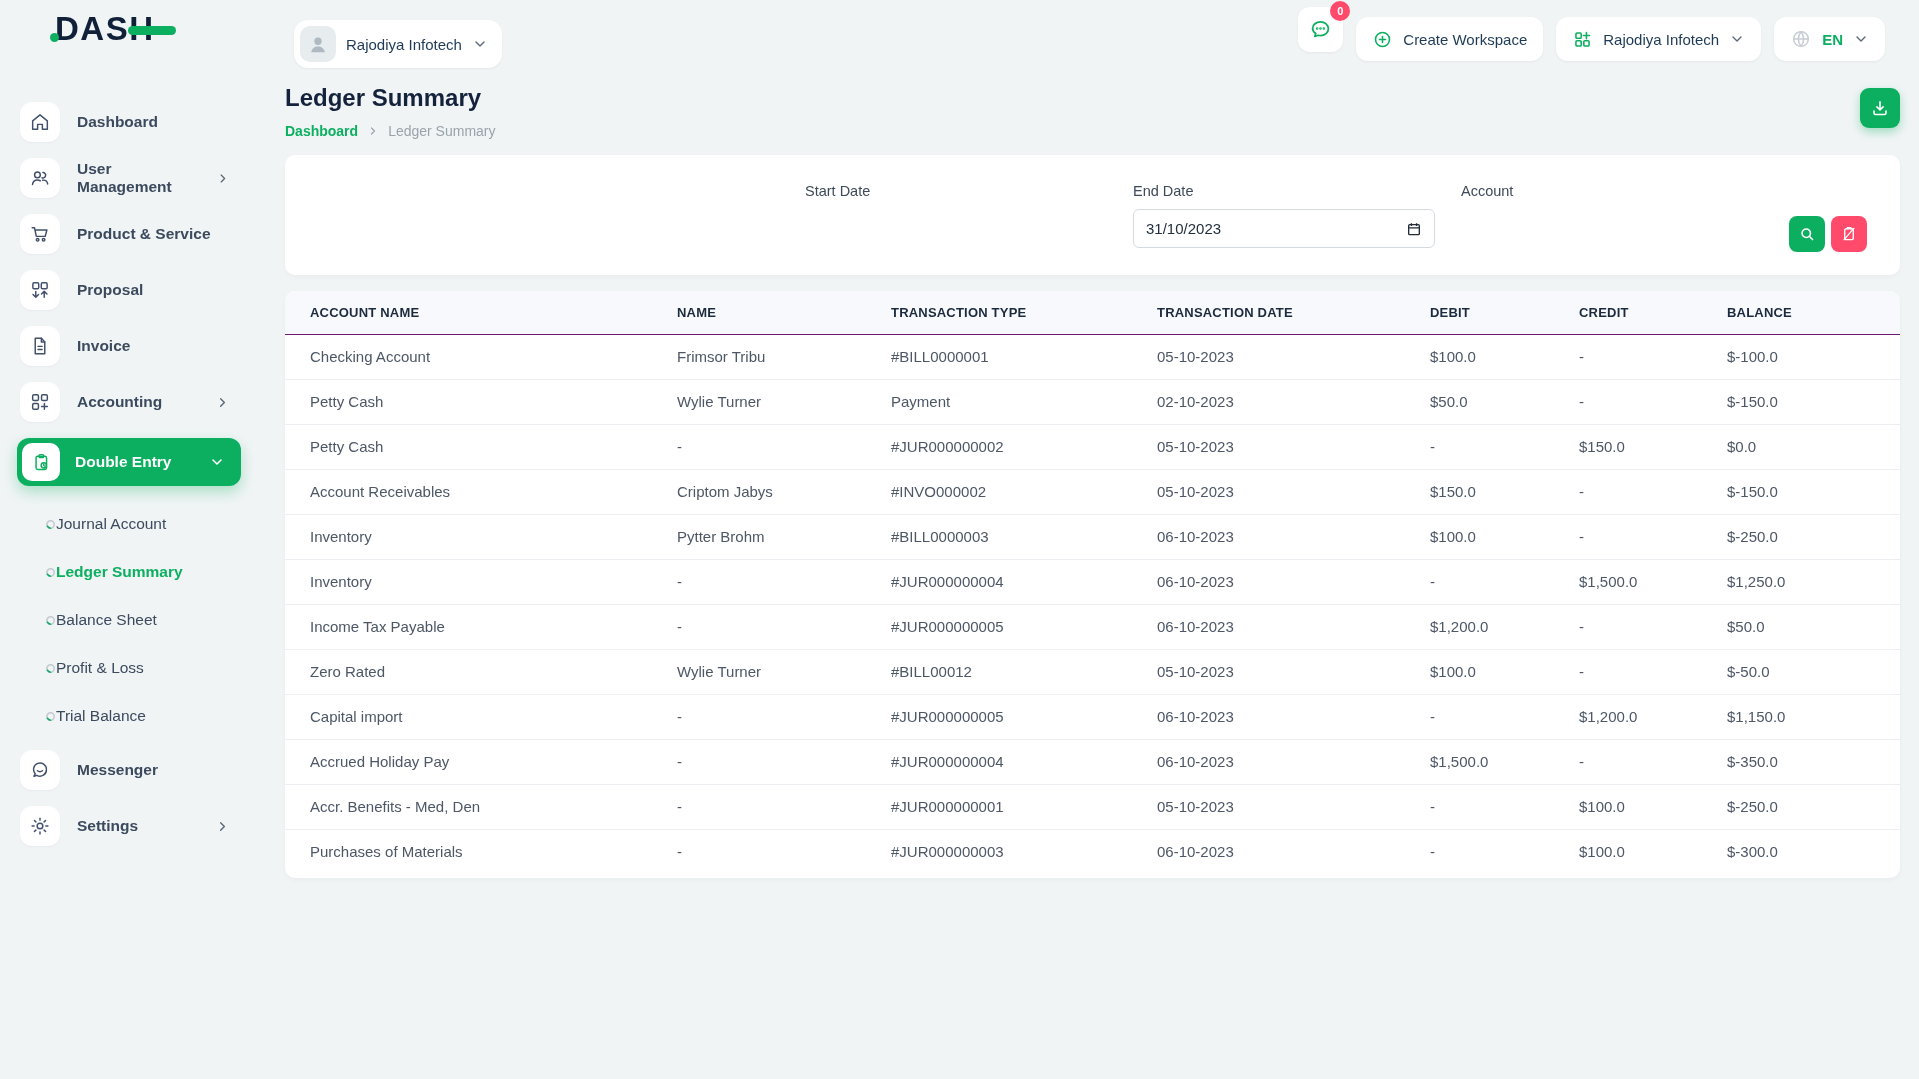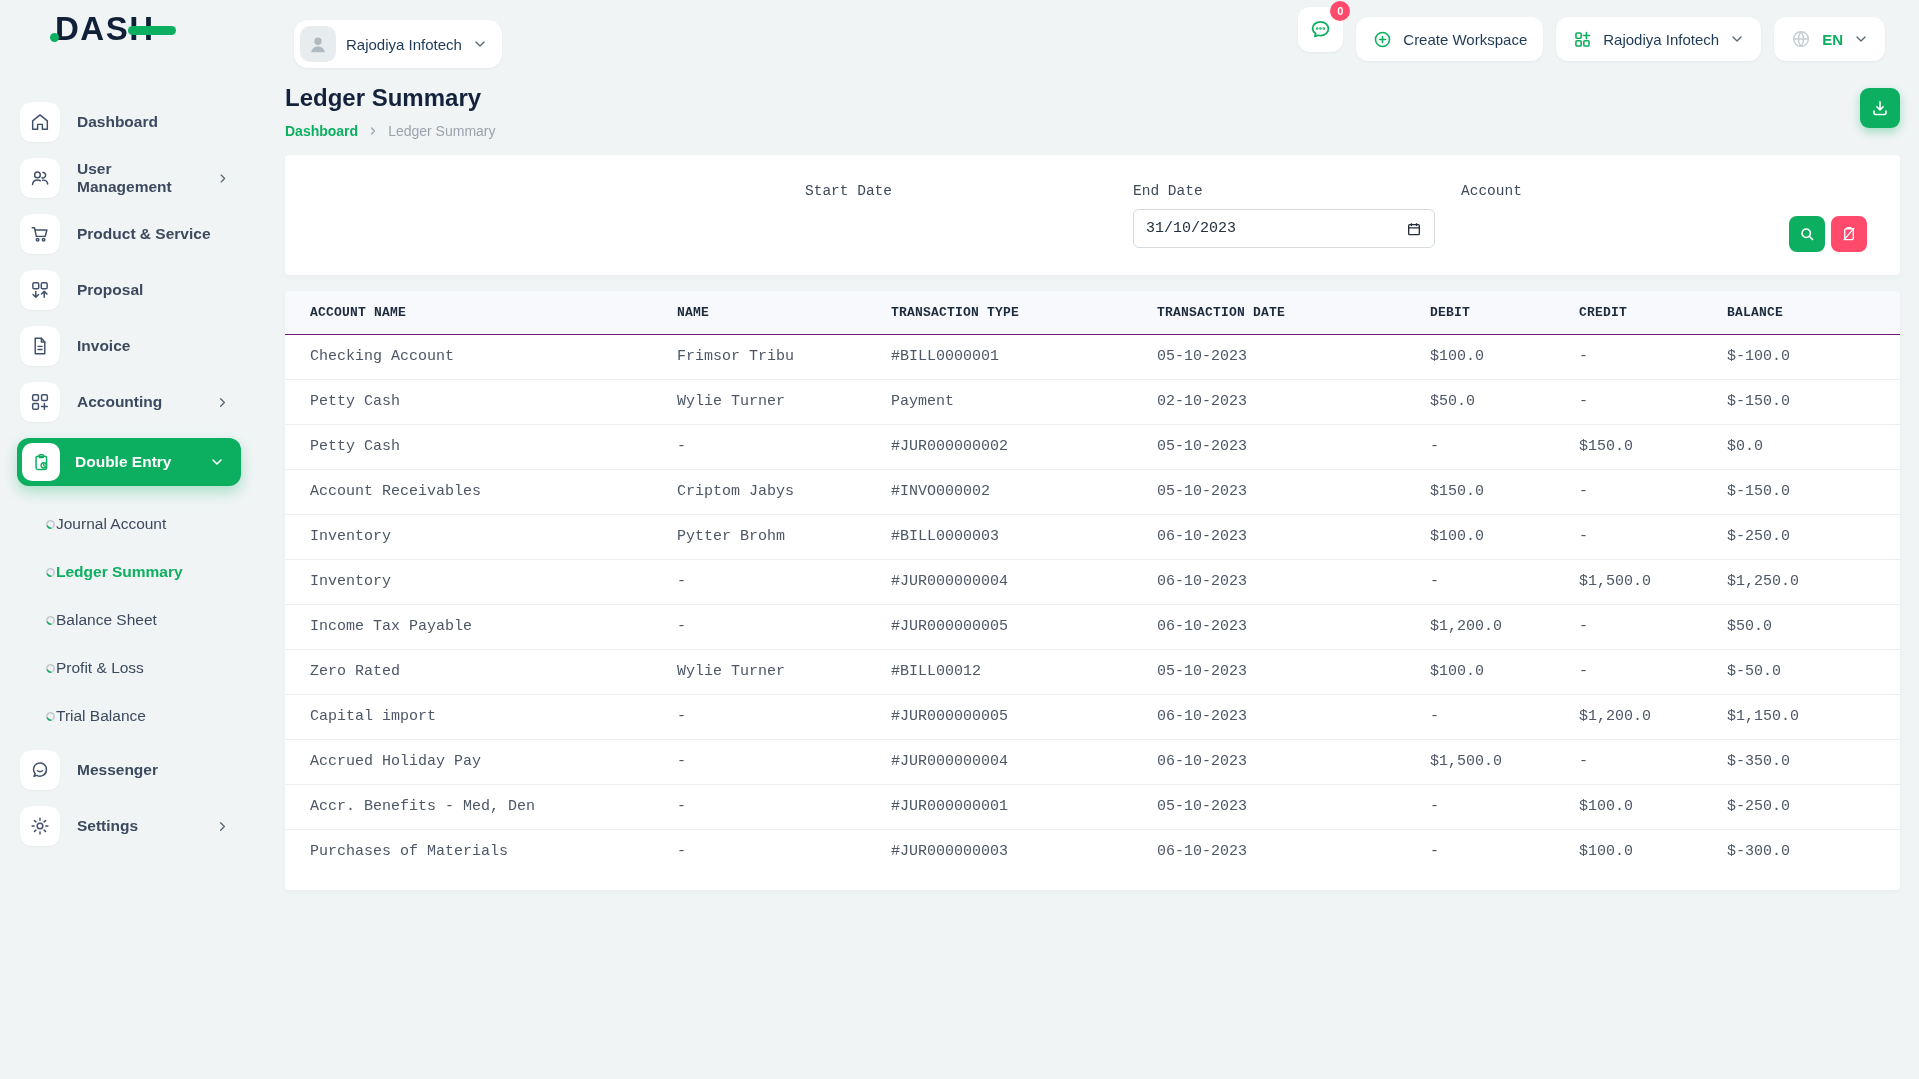--- a/index.html
+++ b/index.html
@@ -58,40 +58,40 @@
   
   .main { position:absolute; left:285px; top:58px; width:1615px; }
   .page-head { margin-top:26px; display:flex; justify-content:space-between; align-items:flex-start; }
   .page-title { font-size:24px; font-weight:700; color:#14223c; }
   .breadcrumb { margin-top:11px; display:flex; align-items:center; gap:9px; font-size:14px; }
   .crumb-link { color:#0caf60; font-weight:600; cursor:pointer; text-decoration:none; }
   .crumb-current { color:#9aa3ad; }
   .dl-btn { width:40px; height:40px; border:none; border-radius:9px; background:#0caf60; cursor:pointer;
     display:flex; align-items:center; justify-content:center; box-shadow:0 4px 10px rgba(12,175,96,.35); margin-top:4px; }
 
-  .card { background:#fff; border-radius:4px; box-shadow:0 2px 5px rgba(16,24,40,.03);font-family:Liberation Mono, monospace; }
+  .card { background:#fff; border-radius:10px; box-shadow:0 2px 5px rgba(16,24,40,.03); }
 
   
   .filter-card { margin-top:16px; height:120px; display:flex; justify-content:flex-end;
     align-items:flex-start; padding:28px 33px 0 30px; gap:26px; }
   .fgroup { width:302px; display:flex; flex-direction:column; }
   .fgroup label { font-size:14.5px; color:#3e4a59; margin-bottom:10px; font-weight:500; }
   .fbox { height:39px; border:1px solid #d5dae0; border-radius:6px; background:#fff;
     display:flex; align-items:center; justify-content:space-between; padding:0 12px; cursor:pointer; }
   .fbox input { border:none; outline:none; font-size:15px; color:#23303f; width:200px;
     font-family:inherit; background:transparent; }
   .select-value { font-size:15px; color:#23303f; }
   .fbtns { display:flex; gap:6px; margin-left:0; margin-top:33px; }
   .sq-btn { width:36px; height:36px; border:none; border-radius:8px; cursor:pointer;
     display:flex; align-items:center; justify-content:center; }
   .sq-btn.green { background:#0caf60; }
   .sq-btn.pink { background:#ff4a6b; }
 
   
-  .table-card { margin-top:16px; overflow:hidden; padding-bottom:16px; }
+  .table-card { margin-top:16px; overflow:hidden; padding-bottom:4px; }
   table { width:100%; border-collapse:collapse; table-layout:fixed; }
   col.c1{width:392px} col.c2{width:214px} col.c3{width:266px} col.c4{width:273px}
   col.c5{width:149px} col.c6{width:148px} col.c7{width:173px}
   thead th { background:#f8f9fc; height:43px; text-align:left; font-size:13px; font-weight:700;
     color:#1c2a3d; letter-spacing:.2px; padding:0 10px 0 0; }
   th:first-child, td:first-child { padding-left:25px; }
   tbody td { height:45px; font-size:15px; color:#4d5766; border-top:1px solid #eceef1; padding:0 10px 0 0;
     white-space:nowrap; overflow:hidden; }
   tbody tr:first-child td { border-top:1px solid #701a75; }
 

